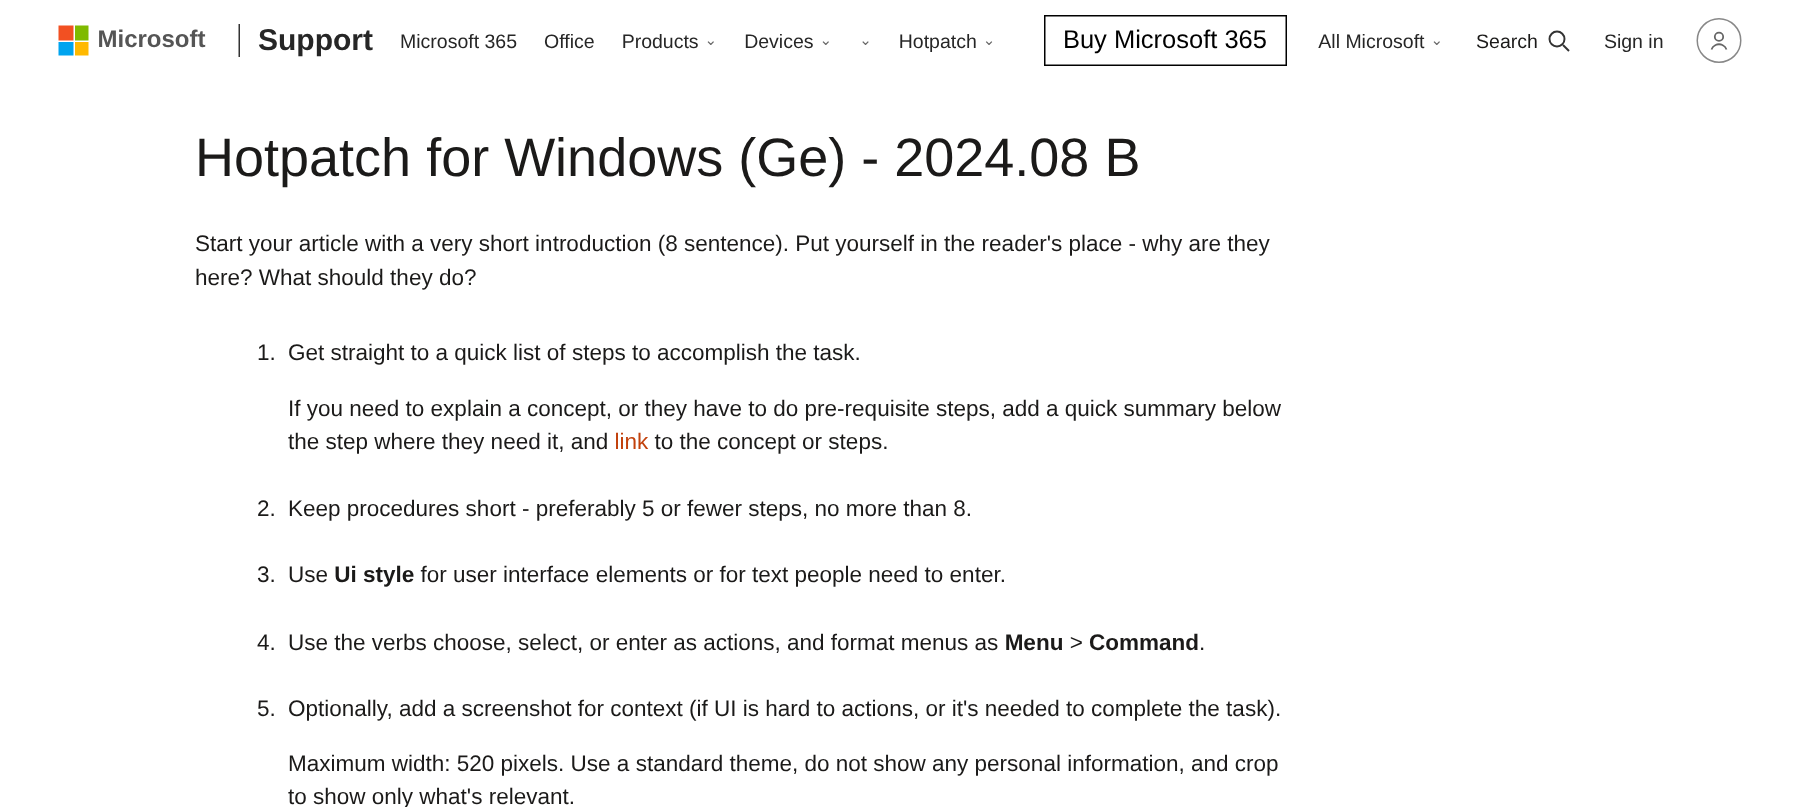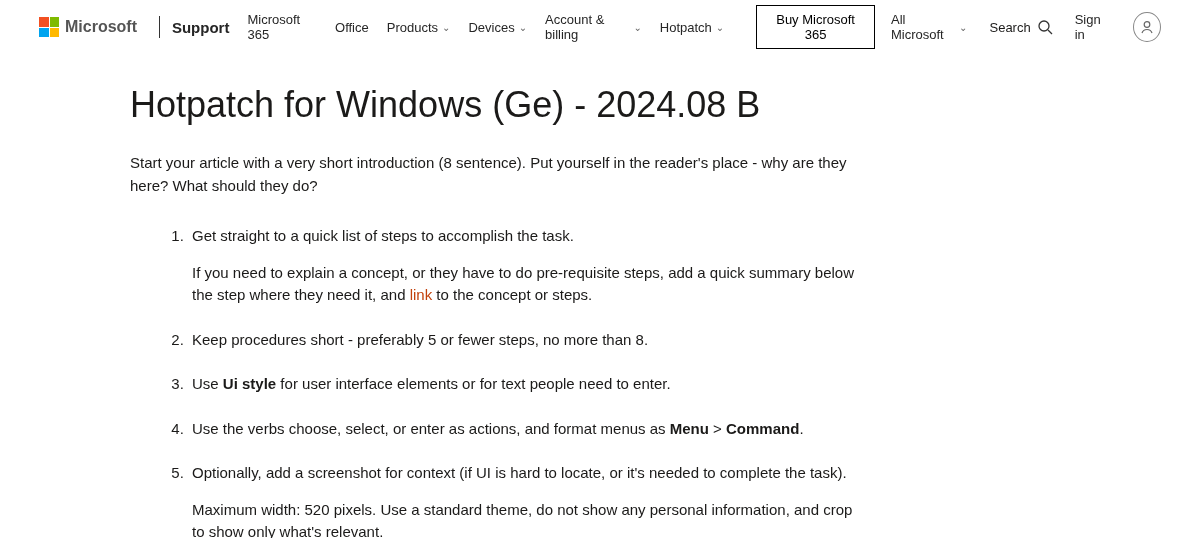--- a/index.html
+++ b/index.html
@@ -30,25 +30,25 @@
     gap: 1px;
   }
   .ms-logo div:nth-child(1){background:#f25022;}
   .ms-logo div:nth-child(2){background:#7fba00;}
   .ms-logo div:nth-child(3){background:#00a4ef;}
   .ms-logo div:nth-child(4){background:#ffb900;}
   .logo-text { font-size: 16px; font-weight: 600; color:#555; }
   .divider { width:1px; height:22px; background:#333; margin:0 12px 0 4px; }
   .nav { display:flex; align-items:center; gap:18px; }
   .nav-item { display:flex; align-items:center; gap:4px; cursor:pointer; color:#262626; }
-  .nav-item.strong { font-weight:600; font-size:15px; }
+  .nav-item.strong { font-weight:600; font-size:20px; }
   .chev { font-size:10px; color:#666; }
   .buy-btn {
     border:1px solid #000; padding:6px 12px; margin-left:14px; cursor:pointer;
-    font-size:13px; background:#fff;
+    font-size:17px; background:#fff;
   }
   .spacer { flex:1; }
   .right-group { display:flex; align-items:center; gap:22px;margin-left:16px; }
   .search-group { display:flex; align-items:center; gap:6px; cursor:pointer; }
   .search-icon, .user-icon { display:inline-flex; }
   .user-circle {
     width:30px; height:30px; border:1px solid #888; border-radius:50%;
     display:flex; align-items:center; justify-content:center; color:#666;
   }
   .content {
@@ -102,21 +102,20 @@
     <span class="nav-item">Office</span>
     <span class="nav-item">
       <span>Products</span>
       <span class="chev">⌄</span>
     </span>
     <span class="nav-item">
       <span>Devices</span>
       <span class="chev">⌄</span>
     </span>
     <span class="nav-item">
-      <span>Account &amp; billing</span>
       <span class="chev">⌄</span>
     </span>
     <span class="nav-item">
       <span>Hotpatch</span>
       <span class="chev">⌄</span>
     </span>
     <button class="buy-btn">Buy Microsoft 365</button>
   </div>
   <div class="spacer"></div>
   <div class="right-group">
@@ -154,17 +153,17 @@
       </div>
     </li>
     <li>Keep procedures short - preferably 5 or fewer steps, no more than 8.</li>
     <li>
       <span>Use </span><span class="bold">Ui style</span><span> for user interface elements or for text people need to enter.</span>
     </li>
     <li>
       <span>Use the verbs choose, select, or enter as actions, and format menus as </span><span class="bold">Menu</span><span> &gt; </span><span class="bold">Command</span><span>.</span>
     </li>
     <li>
-      <span>Optionally, add a screenshot for context (if UI is hard to locate, or it's needed to complete the task).</span>
+      <span>Optionally, add a screenshot for context (if UI is hard to actions, or it's needed to complete the task).</span>
       <div class="subtext">Maximum width: 520 pixels. Use a standard theme, do not show any personal information, and crop to show only what's relevant.</div>
     </li>
   </ol>
 </div>
 
 </body></html>

